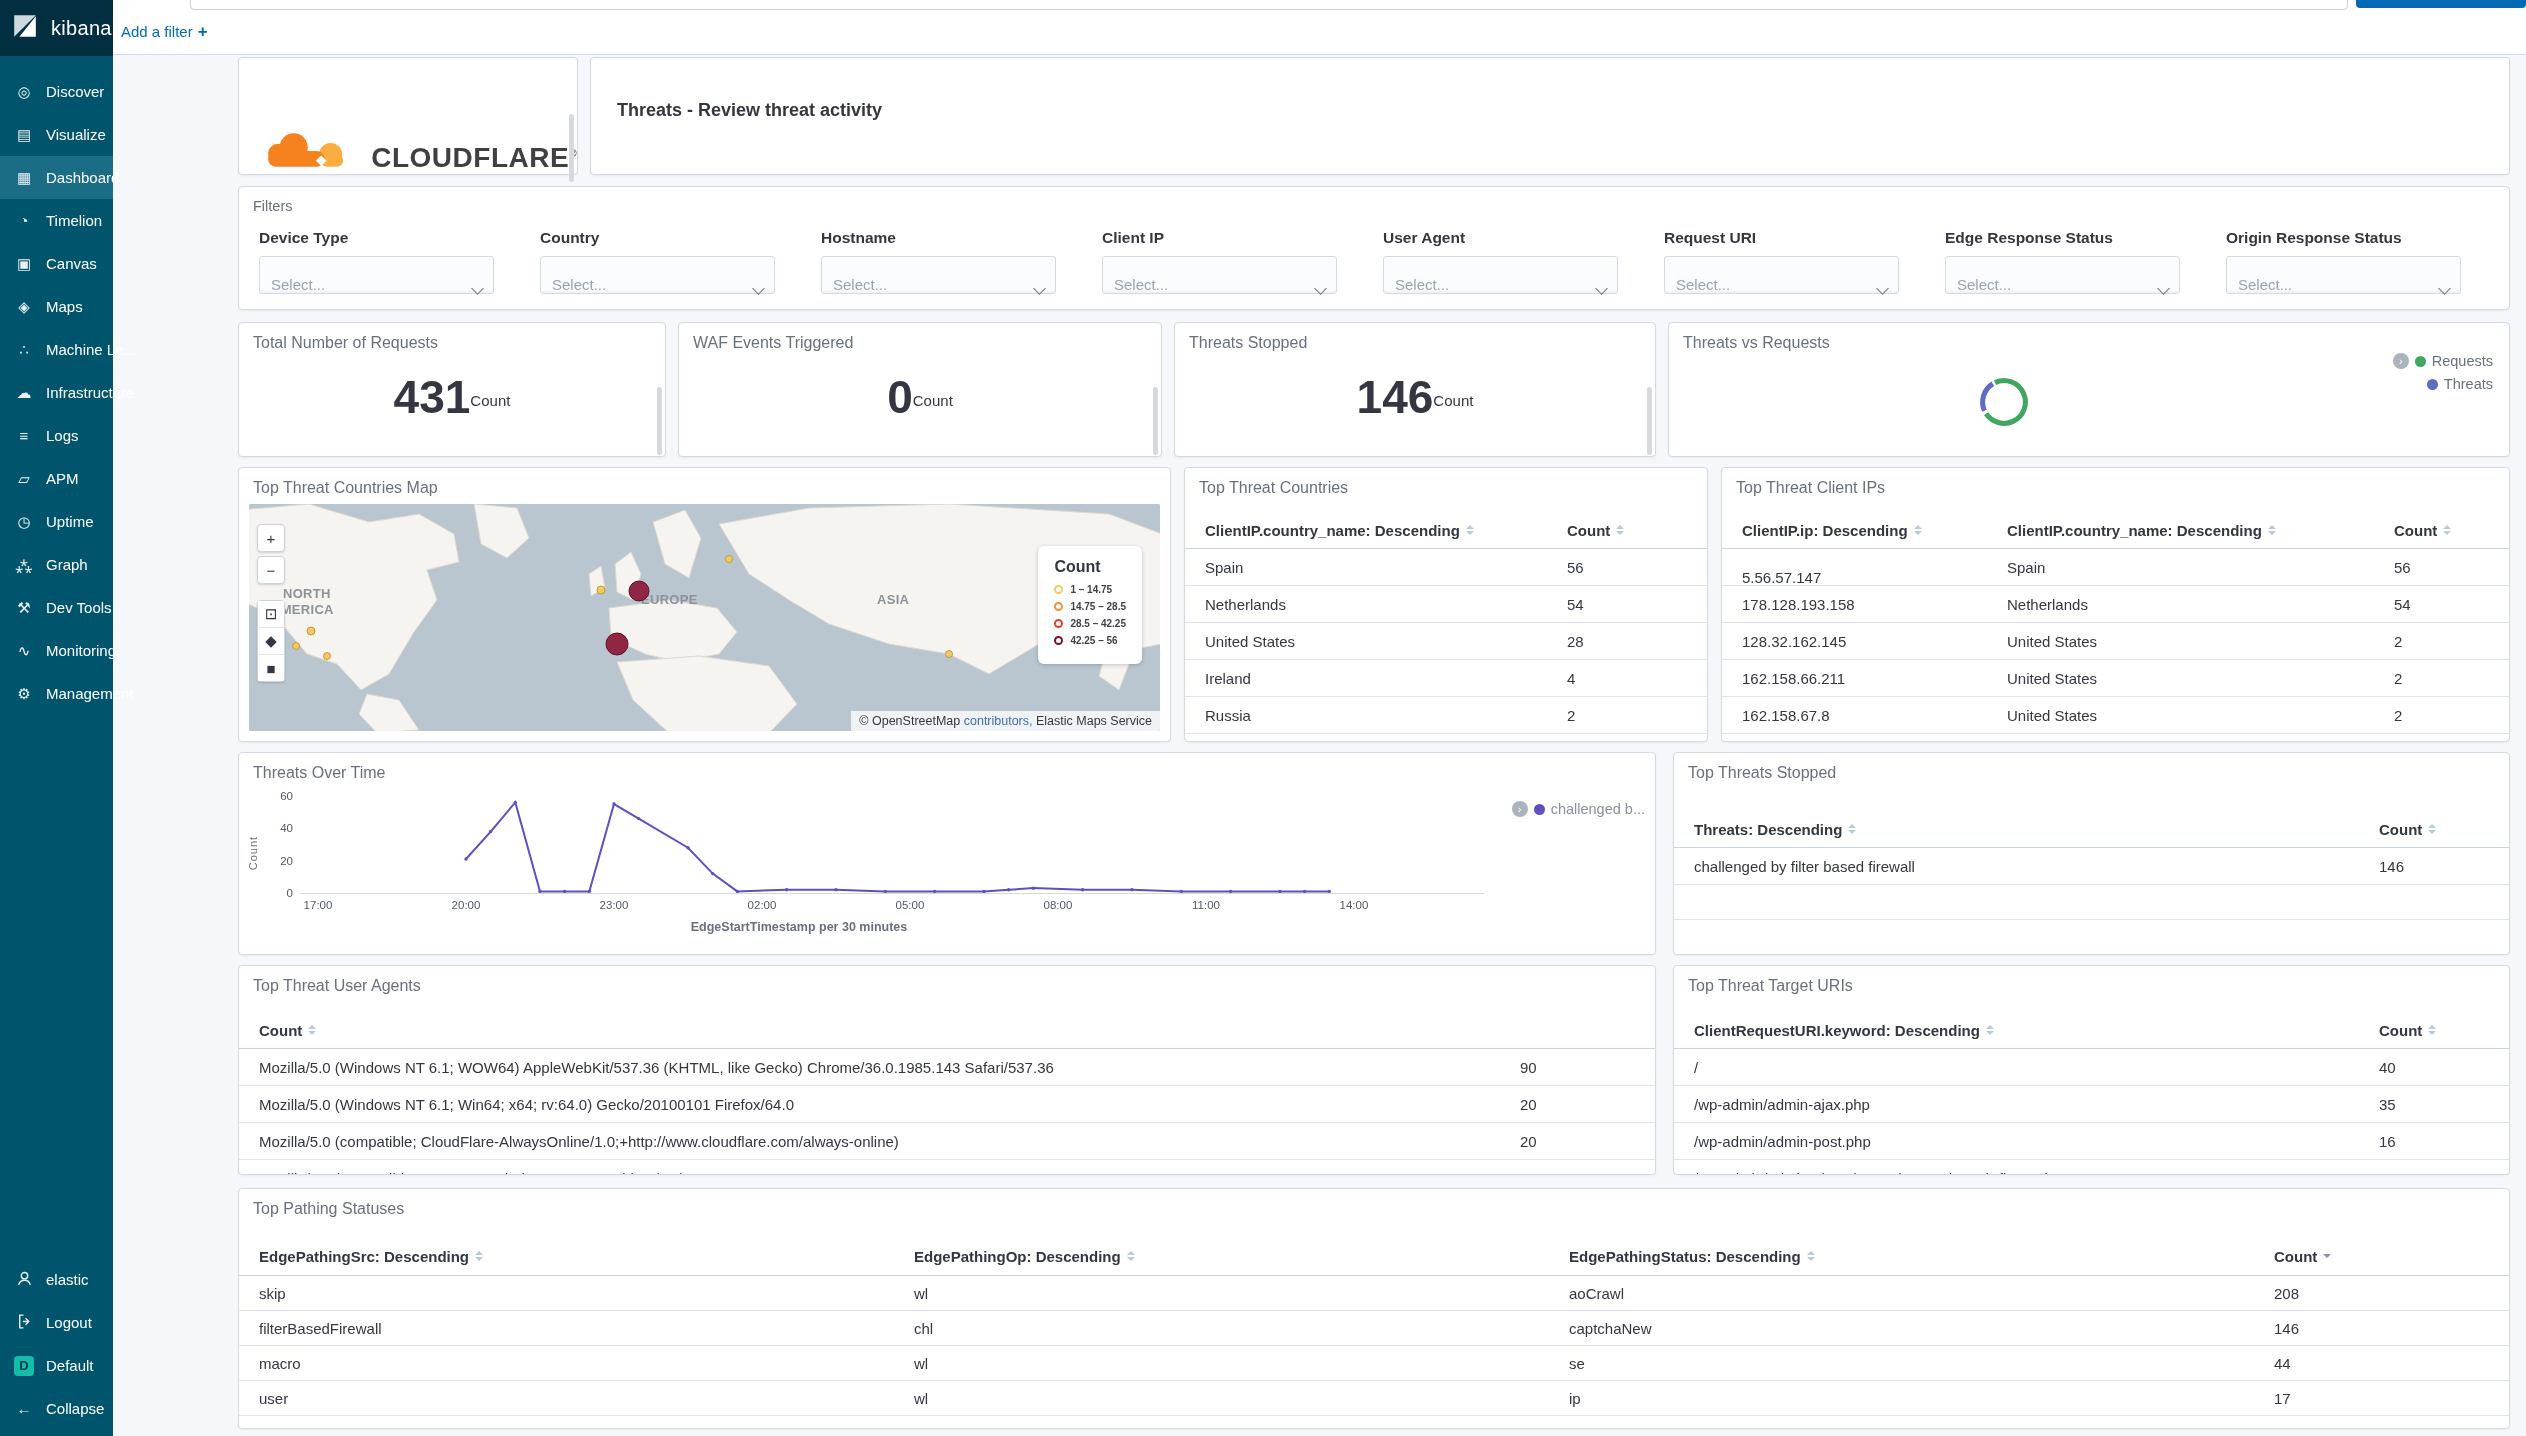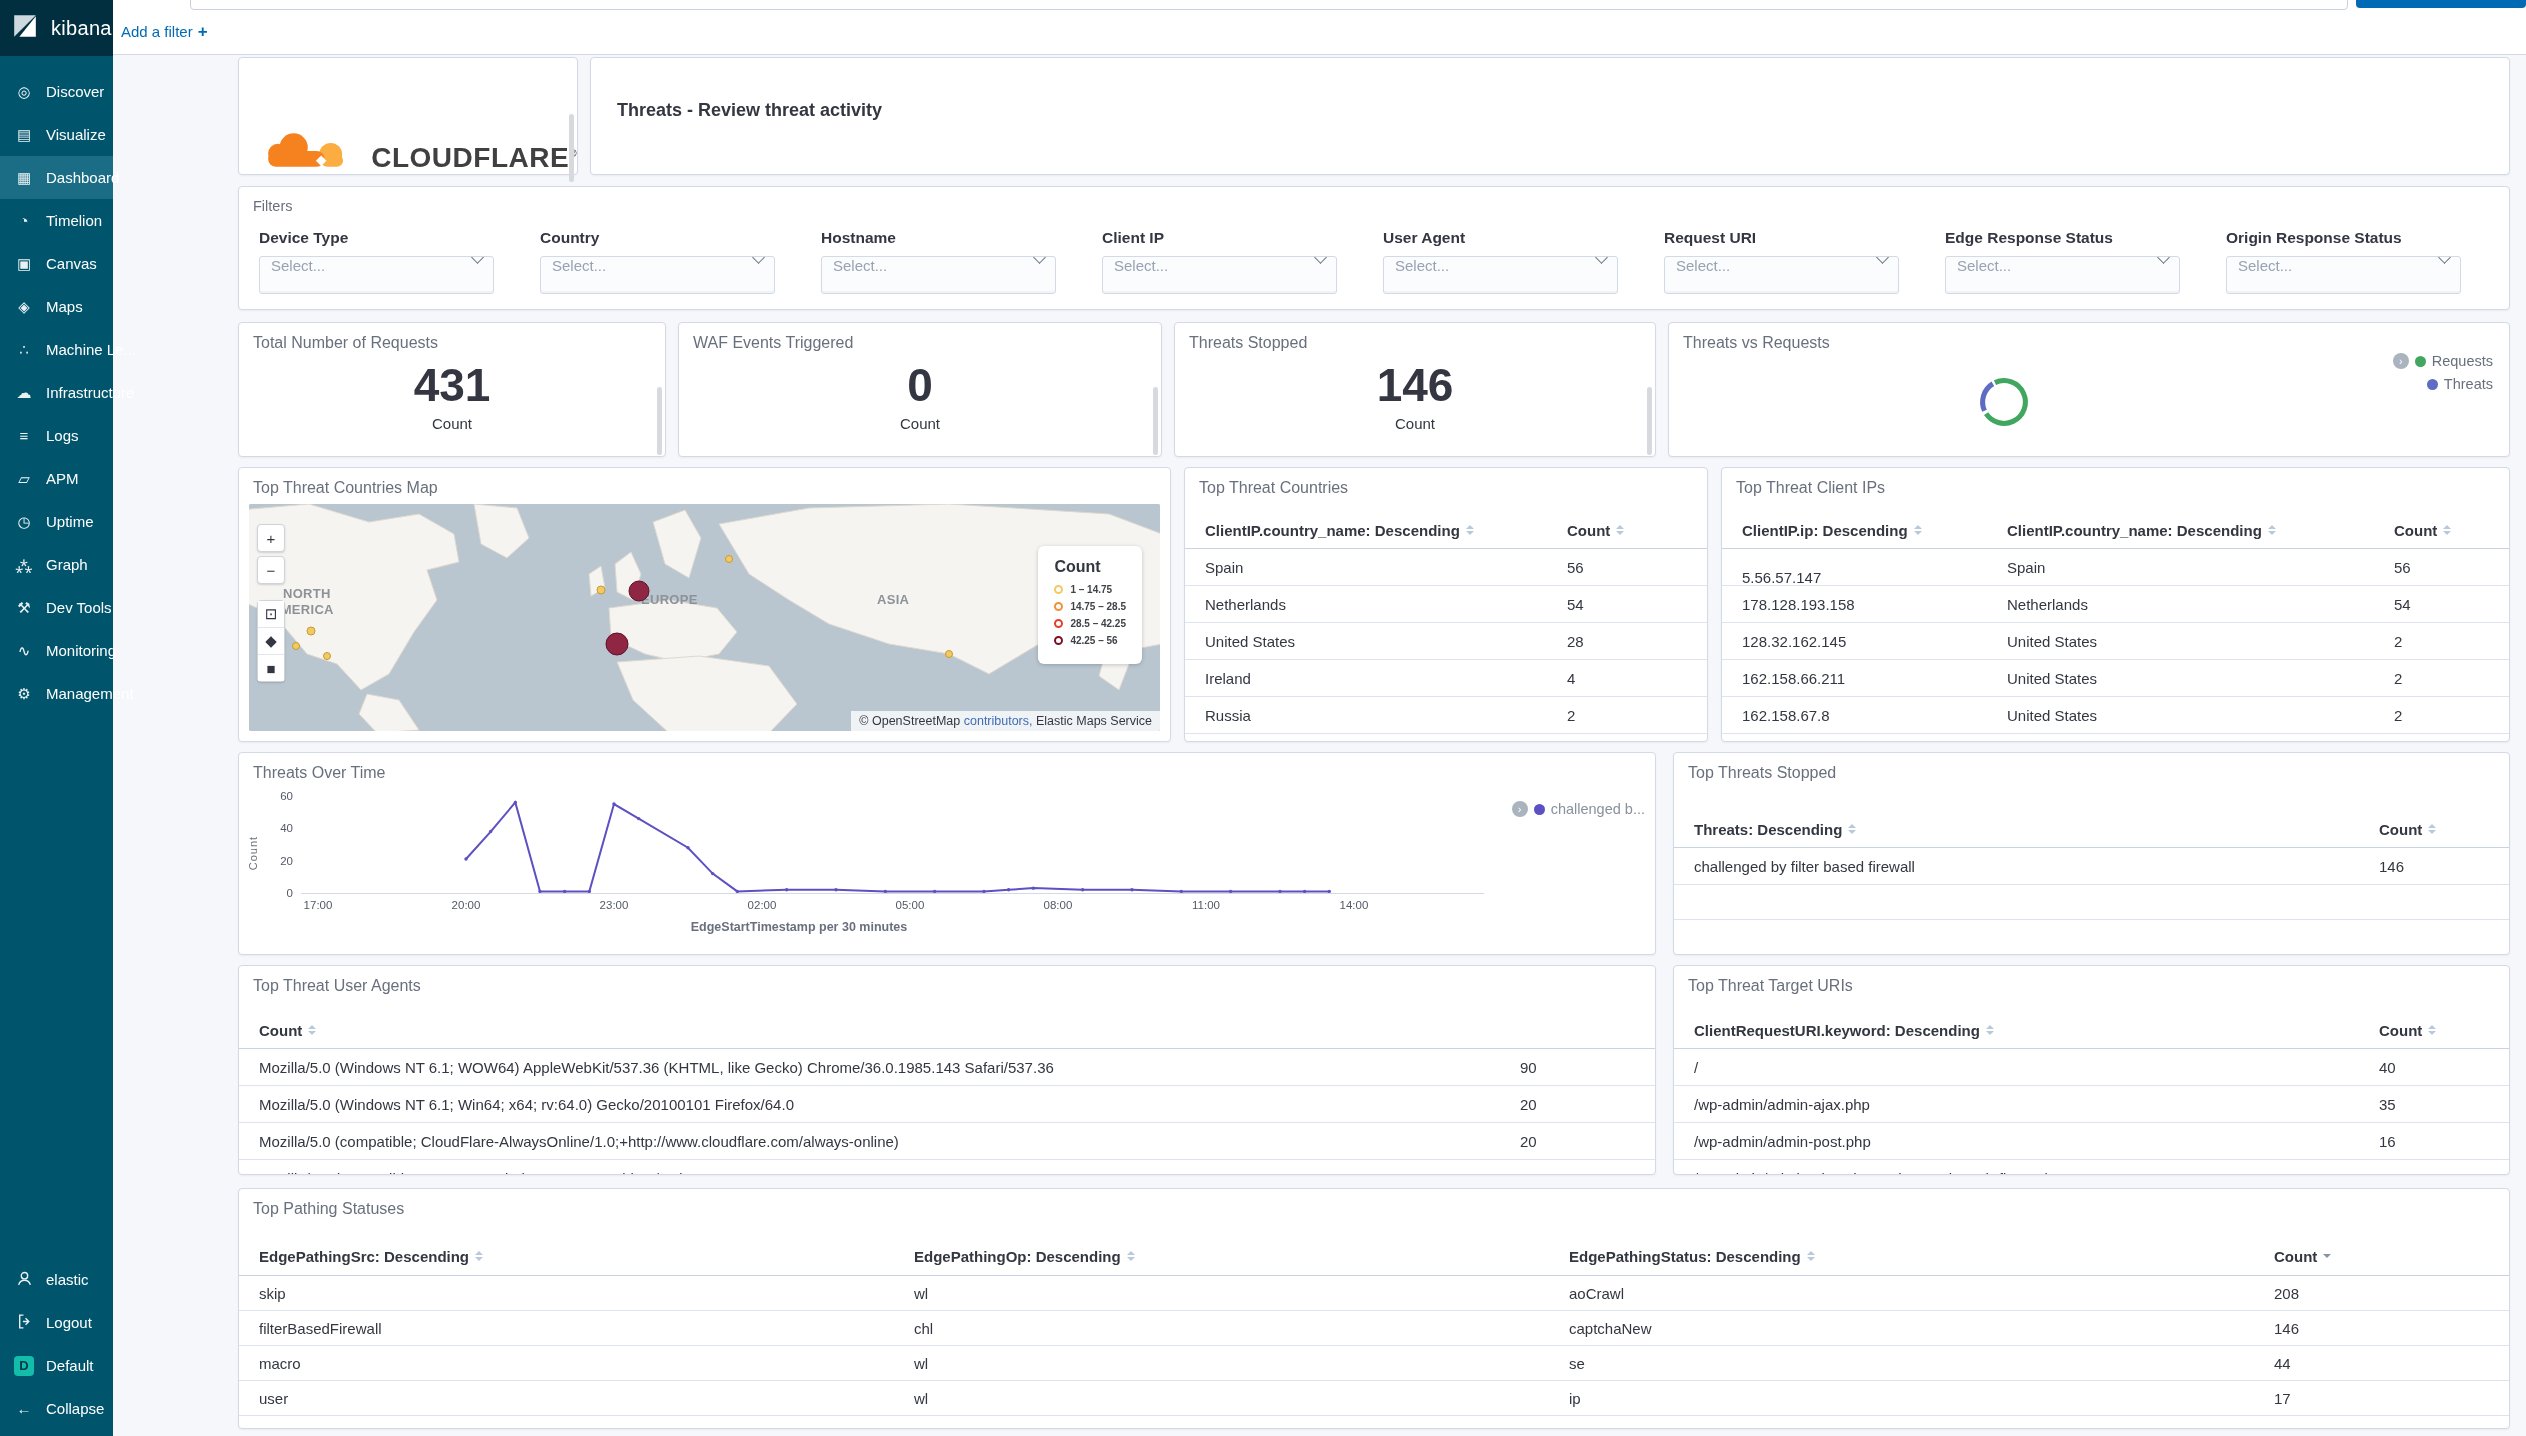--- a/index.html
+++ b/index.html
@@ -33,26 +33,26 @@
   
   .cf-logo-wrap{display:flex;align-items:flex-end;justify-content:center;height:100%;}
   .cf-word{font-size:28px;font-weight:800;color:#404041;letter-spacing:.5px;margin-top:-8px;}
   .cf-word sup{font-size:10px;}
   .dash-title{padding:42px 0 0 26px;font-size:18px;font-weight:bold;color:#343741;}
 
   
   .filters-row{position:absolute;left:20px;top:42px;display:flex;gap:46px;}
   .fcol{width:235px;}
   .flabel{font-size:15.5px;font-weight:bold;color:#343741;margin-bottom:9px;}
-  .fselect{height:36px;background:#fbfcfd;border:1px solid #d3dae6;border-radius:3px;display:flex;align-items:flex-start;justify-content:space-between;padding:0 11px;cursor:pointer;box-shadow:inset 0 -2px 0 rgba(211,218,230,.25);}
+  .fselect{height:36px;background:#fbfcfd;border:1px solid #d3dae6;border-radius:3px;display:flex;align-items:flex-end;justify-content:space-between;padding:0 11px;cursor:pointer;box-shadow:inset 0 -2px 0 rgba(211,218,230,.25);}
   .fselect .ph{color:#98a2b3;font-size:15px;}
   .chev{width:8px;height:8px;border-right:1.6px solid #69707d;border-bottom:1.6px solid #69707d;transform:rotate(45deg);margin-top:-4px;flex:none;}
 
   
-  .metric{display:flex;flex-direction:column;align-items:center;justify-content:center;height:100%;padding-top:14px;box-sizing:border-box;}
+  .metric{display:flex;align-items:center;justify-content:center;height:100%;padding-top:14px;box-sizing:border-box;}
   .mval{font-size:46px;font-weight:700;color:#343741;line-height:1;}
   .munit{font-size:15px;color:#343741;margin-top:7px;}
 
   
   .legend{position:absolute;display:flex;flex-direction:column;gap:7px;align-items:flex-end;font-size:14.5px;color:#69707d;}
   .lrow{display:flex;align-items:center;gap:6px;}
   .ldot{width:11px;height:11px;border-radius:50%;flex:none;}
   .ltoggle{width:16px;height:16px;border-radius:50%;background:#aab4be;color:#fff;font-size:11px;display:flex;align-items:center;justify-content:center;cursor:pointer;flex:none;}
 
   

